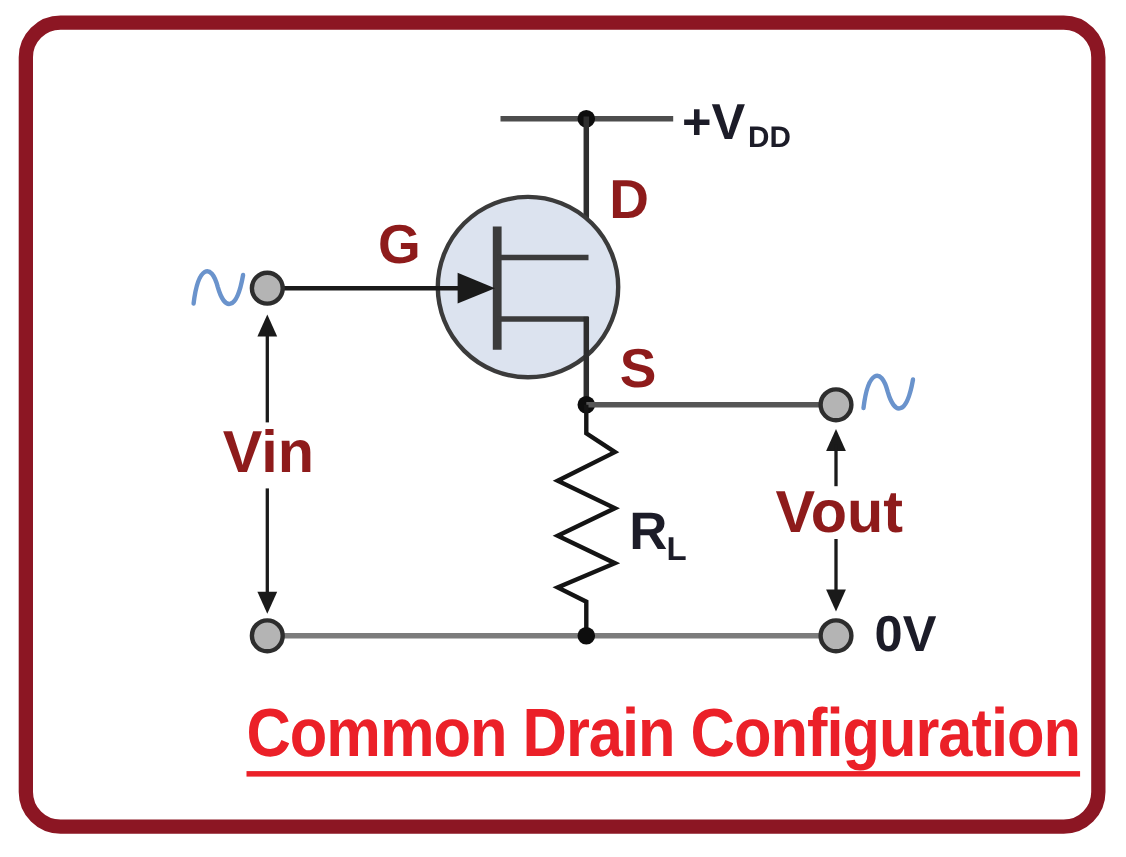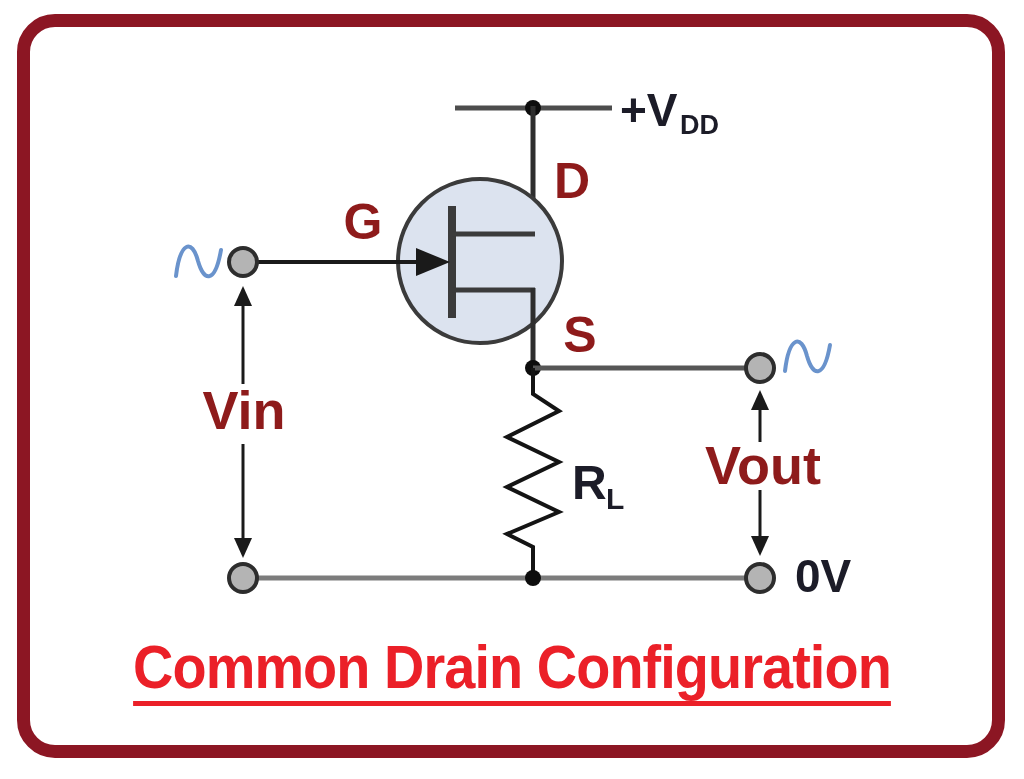--- a/index.html
+++ b/index.html
@@ -36,21 +36,21 @@
   }
   svg.circuit text {
     font-family: "Liberation Sans", sans-serif;
     font-weight: bold;
   }
   .title-wrap {
     position: absolute;
     left: 0;
     right: 0;
     top: 636px;
-    text-align: center;
+    text-align: right;
   }
   .title-text {
     display: inline-block;
     transform: scaleX(0.9);
     transform-origin: center;
     font-family: "Liberation Sans", sans-serif;
     font-weight: bold;
     font-size: 62px;
     line-height: 1;
     color: #eb2028;

